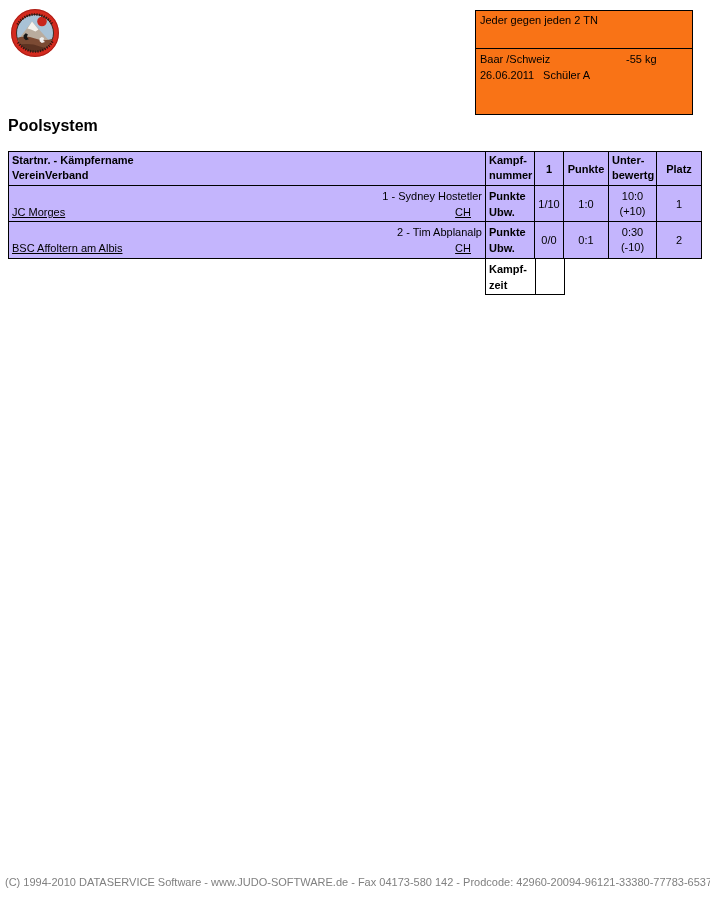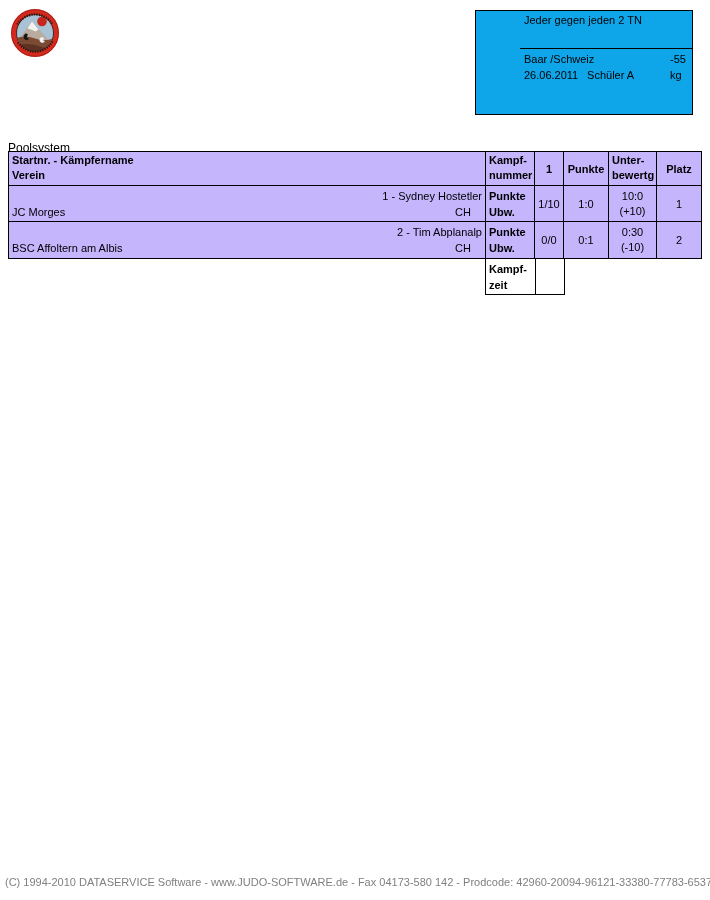--- a/index.html
+++ b/index.html
@@ -5,47 +5,47 @@
   html,body{margin:0;padding:0;}
   body{
     width:710px;height:900px;background:#ffffff;position:relative;
     font-family:"Liberation Sans","DejaVu Sans",sans-serif;color:#000;
     overflow:hidden;
   }
   .logo{position:absolute;left:10px;top:8px;width:50px;height:50px;}
 
   .info-box{
     position:absolute;left:475px;top:10px;width:218px;height:105px;
-    border:1px solid #000;box-sizing:border-box;font-size:11px;background:#0ea5e9;padding-left:44px;
+    border:1px solid #000;box-sizing:border-box;font-size:11px;background:#f97316;
   }
   .info-top{height:38px;border-bottom:1px solid #000;padding:3px 4px;box-sizing:border-box;}
   .info-bottom{padding:2px 4px;line-height:16px;}
   .info-line2{position:relative;}
   .weight{position:absolute;left:146px;top:0;}
   .date{display:inline-block;width:60px;}
 
-  .section-title{position:absolute;left:8px;top:141px;font-size:12px;font-weight:normal;}
+  .section-title{position:absolute;left:8px;top:117px;font-size:16px;font-weight:bold;}
 
   .pool-table{
     position:absolute;left:8px;top:151px;
     display:grid;
     grid-template-columns:477px 49px 29px 45px 48px 44px;
     grid-template-rows:34px 36px 36px;
     border:1px solid #000;font-size:11px;background:#c4b5fd;
   }
   .c{border-right:1px solid #000;border-bottom:1px solid #000;box-sizing:border-box;overflow:hidden;}
   .last-col{border-right:none;}
   .last-row{border-bottom:none;}
   .h{font-weight:bold;}
   .pad{padding:1px 3px;line-height:15px;}
-  .split{display:flex;flex-direction:column;}
+  .split{display:flex;}
   .center{display:flex;align-items:center;justify-content:center;text-align:center;}
   .two-center{display:flex;flex-direction:column;align-items:center;justify-content:center;line-height:15px;}
   .name-cell{padding:2px 3px;line-height:16px;text-align:right;}
-  .name-line2{display:flex;justify-content:space-between;padding-right:11px;}
+  .name-line2{display:flex;justify-content:space-between;padding-right:11px;text-decoration:underline;}
   .score-label{padding:2px 3px;line-height:16px;font-weight:bold;}
 
   .kampfzeit{
     position:absolute;left:485px;top:259px;width:80px;height:36px;
     border:1px solid #000;border-top:none;box-sizing:border-box;
     display:flex;font-size:11px;background:#fff;
   }
   .kz-label{width:50px;border-right:1px solid #000;box-sizing:border-box;font-weight:bold;padding:2px 3px;line-height:16px;}
   .kz-empty{flex:1;}
 

